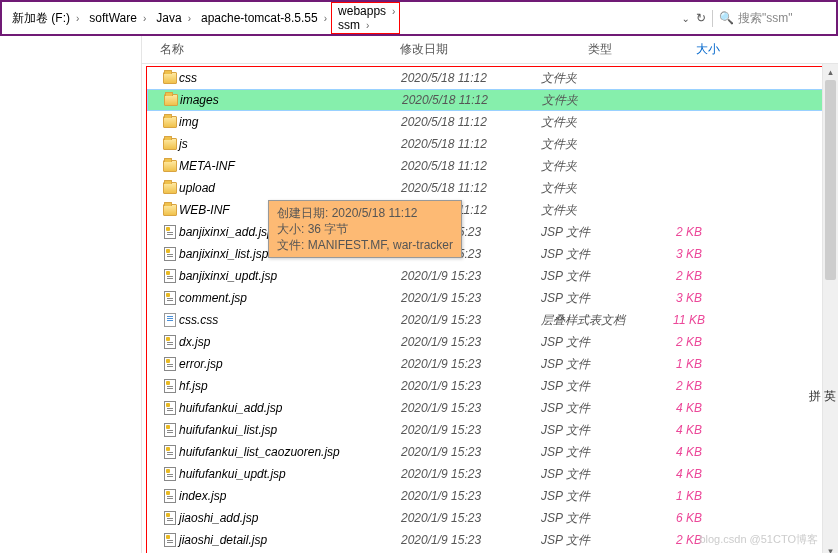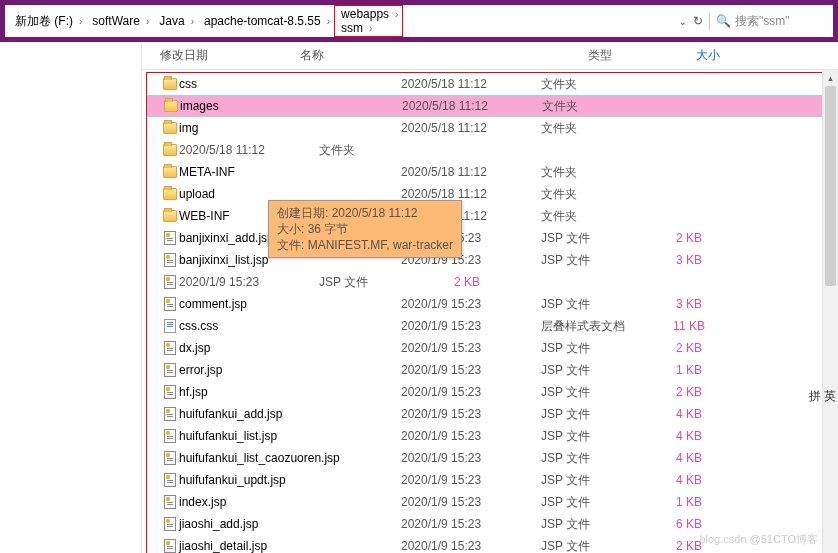--- a/index.html
+++ b/index.html
@@ -1,18 +1,18 @@
 <!DOCTYPE html>
 <html><head>
   <meta charset="utf-8">
   <style>
     * { margin: 0; padding: 0; box-sizing: border-box; font-family: "Microsoft YaHei", "Segoe UI", sans-serif; font-size: 12px; }
     body { background: #fff; width: 838px; height: 553px; overflow: hidden; position: relative; }
     
-    .breadcrumb-bar { display: flex; align-items: center; border: 5px solid #701a75; height: 23px; padding: 16px 4px; background: #fff; }
+    .breadcrumb-bar { display: flex; align-items: center; border: 2px solid #701a75; height: 23px; padding: 16px 4px; background: #fff; }
     .breadcrumb-items { display: flex; align-items: center; flex: 1; }
     .crumb { display: flex; align-items: center; padding: 0 2px; cursor: default; }
     .crumb-text { padding: 0 4px; color: #000; }
     .chevron { color: #666; margin: 0 2px; font-size: 10px; }
     .crumb-highlight { border: 1px solid red; padding: 1px 0; }
     .dropdown-chevron { color: #555; margin-left: 4px; font-size: 10px; }
     .refresh-icon { padding: 0 6px; color: #555; }
     .search-box { border-left: 1px solid #ccc; padding: 0 6px; width: 120px; display: flex; align-items: center; color: #888; }
     .search-text { margin-left: 4px; }
     
@@ -21,22 +21,22 @@
     
     .list-panel { flex: 1; position: relative; }
     .list-header { display: flex; border-bottom: 1px solid #e5e5e5; height: 28px; align-items: center; padding-left: 18px; }
     .col { color: #555; }
     .col-name { width: 240px; }
     .col-date { width: 140px; }
     .col-type { width: 120px; text-align: center; }
     .col-size { width: 60px; text-align: right; color: #0066cc; }
     
     .list-body { border: 1px solid red; position: absolute; left: 4px; right: 10px; top: 30px; bottom: 0; overflow: hidden; }
-    .row { display: flex; align-items: center; height: 22px; padding-left: 14px; }
-    .row.selected { background: #f9a8d4; border: 1px solid #99d1ff; }
+    .row { display: flex; align-items: center; height: 22px; padding-left: 14px; font-style: italic; }
+    .row.selected { background: #86efac; border: 1px solid #99d1ff; }
     .icon-cell { width: 18px; display: flex; align-items: center; justify-content: center; }
     .name-cell { width: 222px; color: #000; }
     .date-cell { width: 140px; color: #555; }
     .type-cell { width: 120px; color: #555; }
     .size-cell { width: 60px; text-align: center; color: #ec4899; padding-right: 4px; }
     
     .folder-icon { width: 14px; height: 12px; background: linear-gradient(#ffe9a2, #f0c14b); border: 1px solid #d9a441; border-radius: 1px; position: relative; }
     .folder-icon::before { content: ''; position: absolute; top: -3px; left: 0; width: 6px; height: 3px; background: #f0c14b; border: 1px solid #d9a441; border-bottom: none; border-radius: 1px 1px 0 0; }
     
     .file-icon { width: 12px; height: 14px; background: #fff; border: 1px solid #999; position: relative; }
@@ -91,22 +91,22 @@
   <div class="search-box">
     <span>🔍</span>
     <span class="search-text">搜索"ssm"</span>
   </div>
 </div>
 
 <div class="content-area">
   <div class="tree-panel"></div>
   <div class="list-panel">
     <div class="list-header">
+      <div class="col col-name">名称</div>
       <div class="col col-date">修改日期</div>
-      <div class="col col-name">名称</div>
       <div class="col col-type">类型</div>
       <div class="col col-size">大小</div>
     </div>
     <div class="list-body" id="list-body">
         <div class="row">
           <div class="icon-cell">
             <div class="folder-icon"></div>
           </div>
           <div class="name-cell">css</div>
           <div class="date-cell">2020/5/18 11:12</div>
@@ -128,20 +128,21 @@
           </div>
           <div class="name-cell">img</div>
           <div class="date-cell">2020/5/18 11:12</div>
           <div class="type-cell">文件夹</div>
           <div class="size-cell"></div>
         </div>
         <div class="row">
           <div class="icon-cell">
             <div class="folder-icon"></div>
           </div>
+          <div class="name-cell">js</div>
           <div class="date-cell">2020/5/18 11:12</div>
           <div class="type-cell">文件夹</div>
           <div class="size-cell"></div>
         </div>
         <div class="row">
           <div class="icon-cell">
             <div class="folder-icon"></div>
           </div>
           <div class="name-cell">META-INF</div>
           <div class="date-cell">2020/5/18 11:12</div>
@@ -181,20 +182,21 @@
           </div>
           <div class="name-cell">banjixinxi_list.jsp</div>
           <div class="date-cell">2020/1/9 15:23</div>
           <div class="type-cell">JSP 文件</div>
           <div class="size-cell">3 KB</div>
         </div>
         <div class="row">
           <div class="icon-cell">
             <div class="jsp-icon"></div>
           </div>
+          <div class="name-cell">banjixinxi_updt.jsp</div>
           <div class="date-cell">2020/1/9 15:23</div>
           <div class="type-cell">JSP 文件</div>
           <div class="size-cell">2 KB</div>
         </div>
         <div class="row">
           <div class="icon-cell">
             <div class="jsp-icon"></div>
           </div>
           <div class="name-cell">comment.jsp</div>
           <div class="date-cell">2020/1/9 15:23</div>

